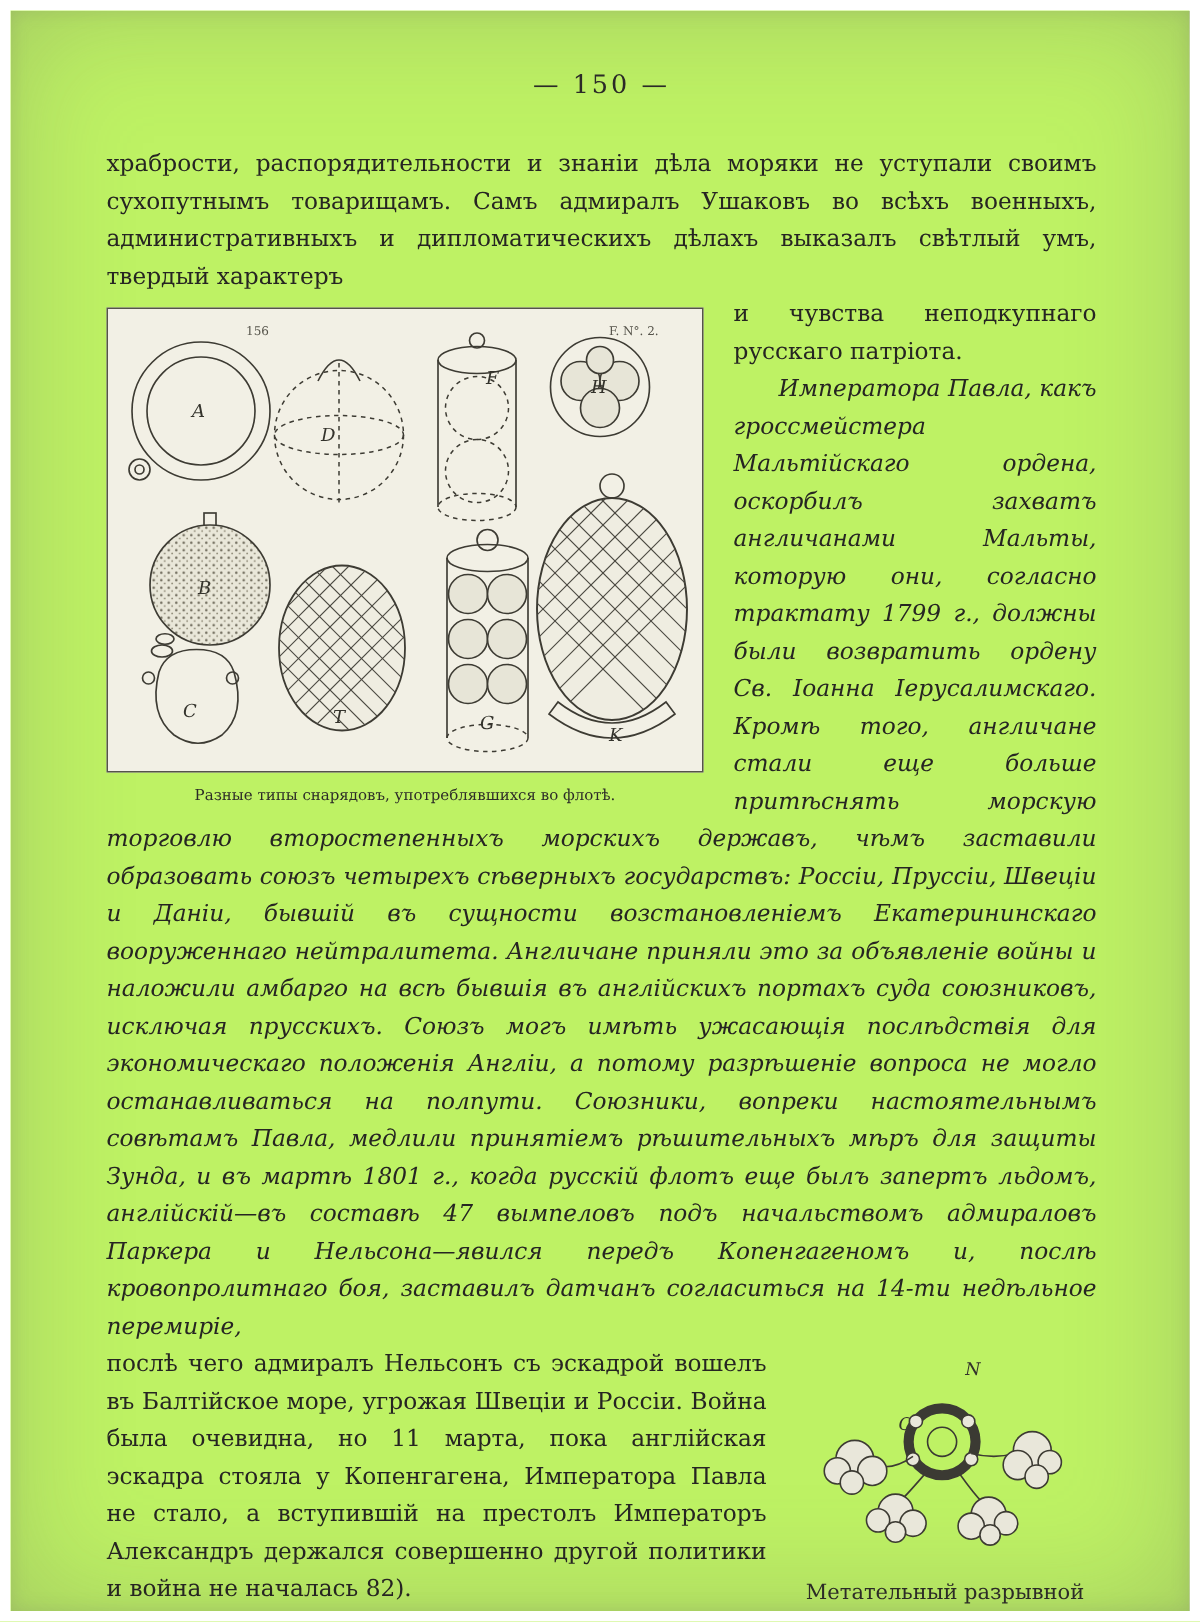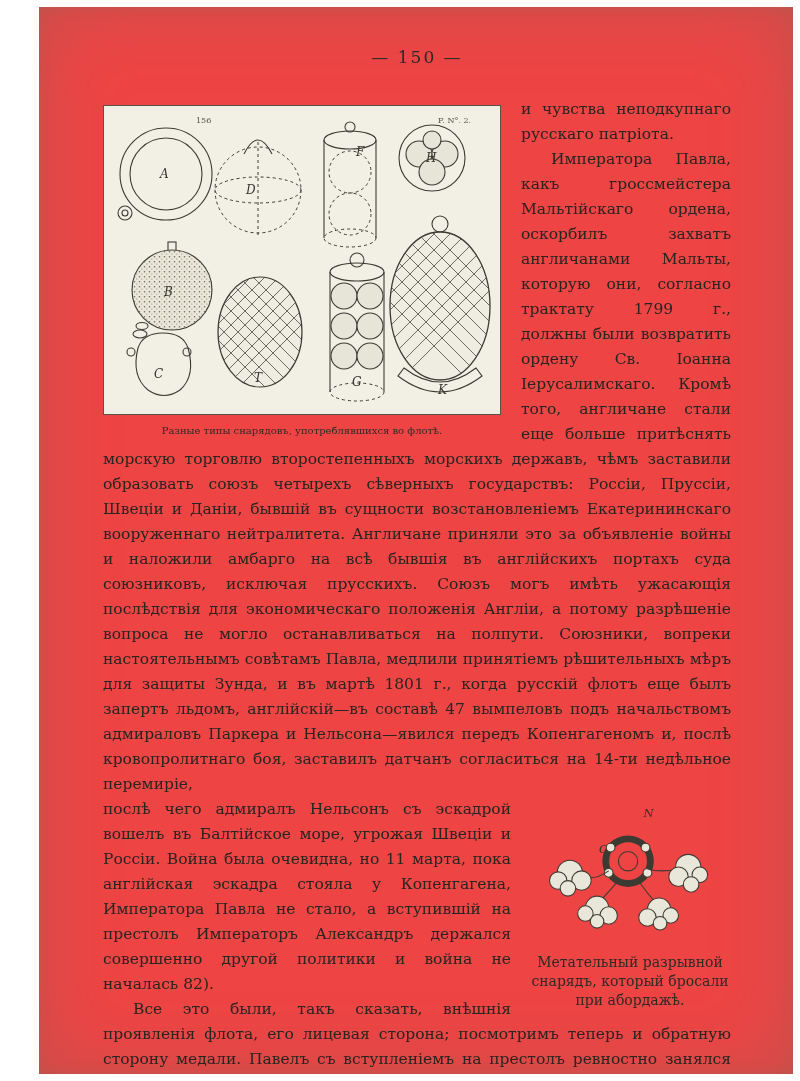--- a/index.html
+++ b/index.html
@@ -1,28 +1,27 @@
 <!DOCTYPE html>
 <html lang="ru"><head>
 <meta charset="utf-8">
 <style>
   * { margin:0; padding:0; box-sizing:border-box; }
   html,body { width:800px; height:1081px; }
   body { background:#ffffff; font-family:"DejaVu Serif","Liberation Serif",serif; position:relative; }
   .scan {
     position:absolute; left:7px; top:7px; right:7px; bottom:7px;
-    background:#ef4444;
+    background:#bef264;
     box-shadow: inset 0 0 80px rgba(104,110,94,0.30), inset 0 0 12px rgba(120,124,108,0.25);
     overflow:hidden;
-    margin-left:32px;
   }
   .content { padding:40px 62px 0 64px; color:#262522; }
   .page-num { text-align:center; font-size:17px; letter-spacing:2px; margin-bottom:30px; color:#2b2a27; }
   p.body { font-size:15.5px; line-height:25px; text-align:justify; color:#262522; }
-  p.indent { text-indent:30px; }
+  p.indent { text-indent:30px;font-style:italic; }
   .fig-left { float:left; width:398px; margin:8px 20px 6px 0; }
   .fig-frame { border:1.3px solid #55534a; background:#f2f0e5; padding:4px; }
   .fig-frame svg { display:block; width:100%; height:auto; }
   .fig-caption { text-align:center; font-size:10px; margin-top:10px; color:#2c2b27; }
   .fig-right { float:right; width:202px; margin:6px 0 4px 18px; }
   .fig-right svg { display:block; width:194px; height:auto; margin:0 auto; }
   .fig-right .fig-caption { font-size:14px; line-height:19px; margin-top:6px; }
   svg .ln { fill:none; stroke:#3d3b33; stroke-width:1.1; }
   svg .lnd { fill:none; stroke:#3d3b33; stroke-width:1; stroke-dasharray:3 3; }
   svg .mesh { stroke:#4a4840; stroke-width:0.8; }
@@ -32,20 +31,21 @@
   svg text.plate { font-family:"DejaVu Serif",serif; font-size:8px; fill:#55534a; }
 </style>
 </head>
 <body>
 
 <div class="scan">
   <div class="content">
 
     <div class="page-num">— 150 —</div>
 
+    <p class="body">храбрости, распорядительности и знаніи дѣла моряки не уступали своимъ сухопутнымъ товарищамъ. Самъ адмиралъ Ушаковъ во всѣхъ военныхъ, административныхъ и дипломатическихъ дѣлахъ выказалъ свѣтлый умъ, твердый характеръ</p>
 
     <div class="fig-left">
       <div class="fig-frame">
         <svg viewBox="0 0 388 300" xmlns="http://www.w3.org/2000/svg">
           <defs>
             <pattern id="stip" width="5" height="5" patternUnits="userSpaceOnUse">
               <rect width="5" height="5" fill="#e9e7d9"></rect>
               <circle cx="1.5" cy="1.8" r="0.8" fill="#6f6b5c"></circle>
               <circle cx="3.8" cy="4" r="0.6" fill="#8a8572"></circle>
             </pattern>

